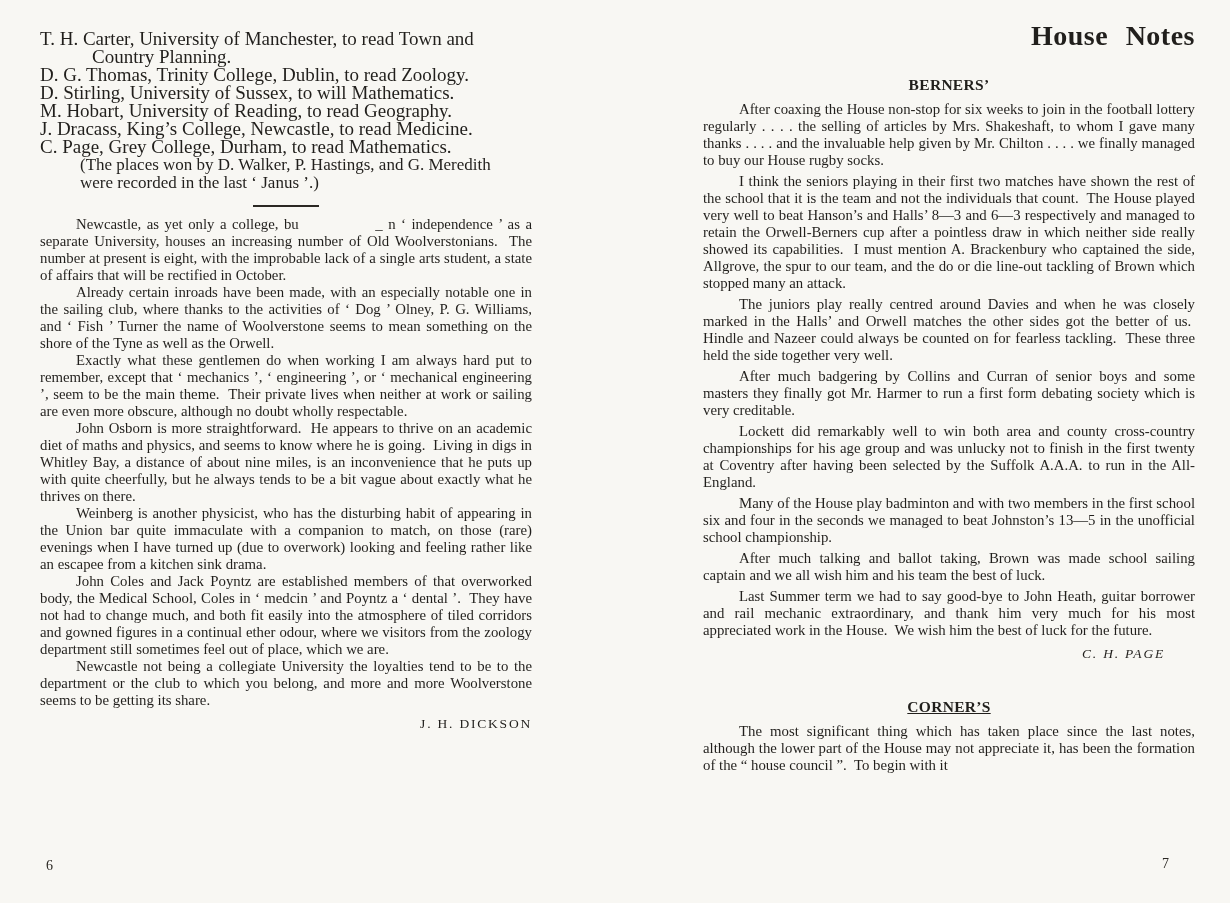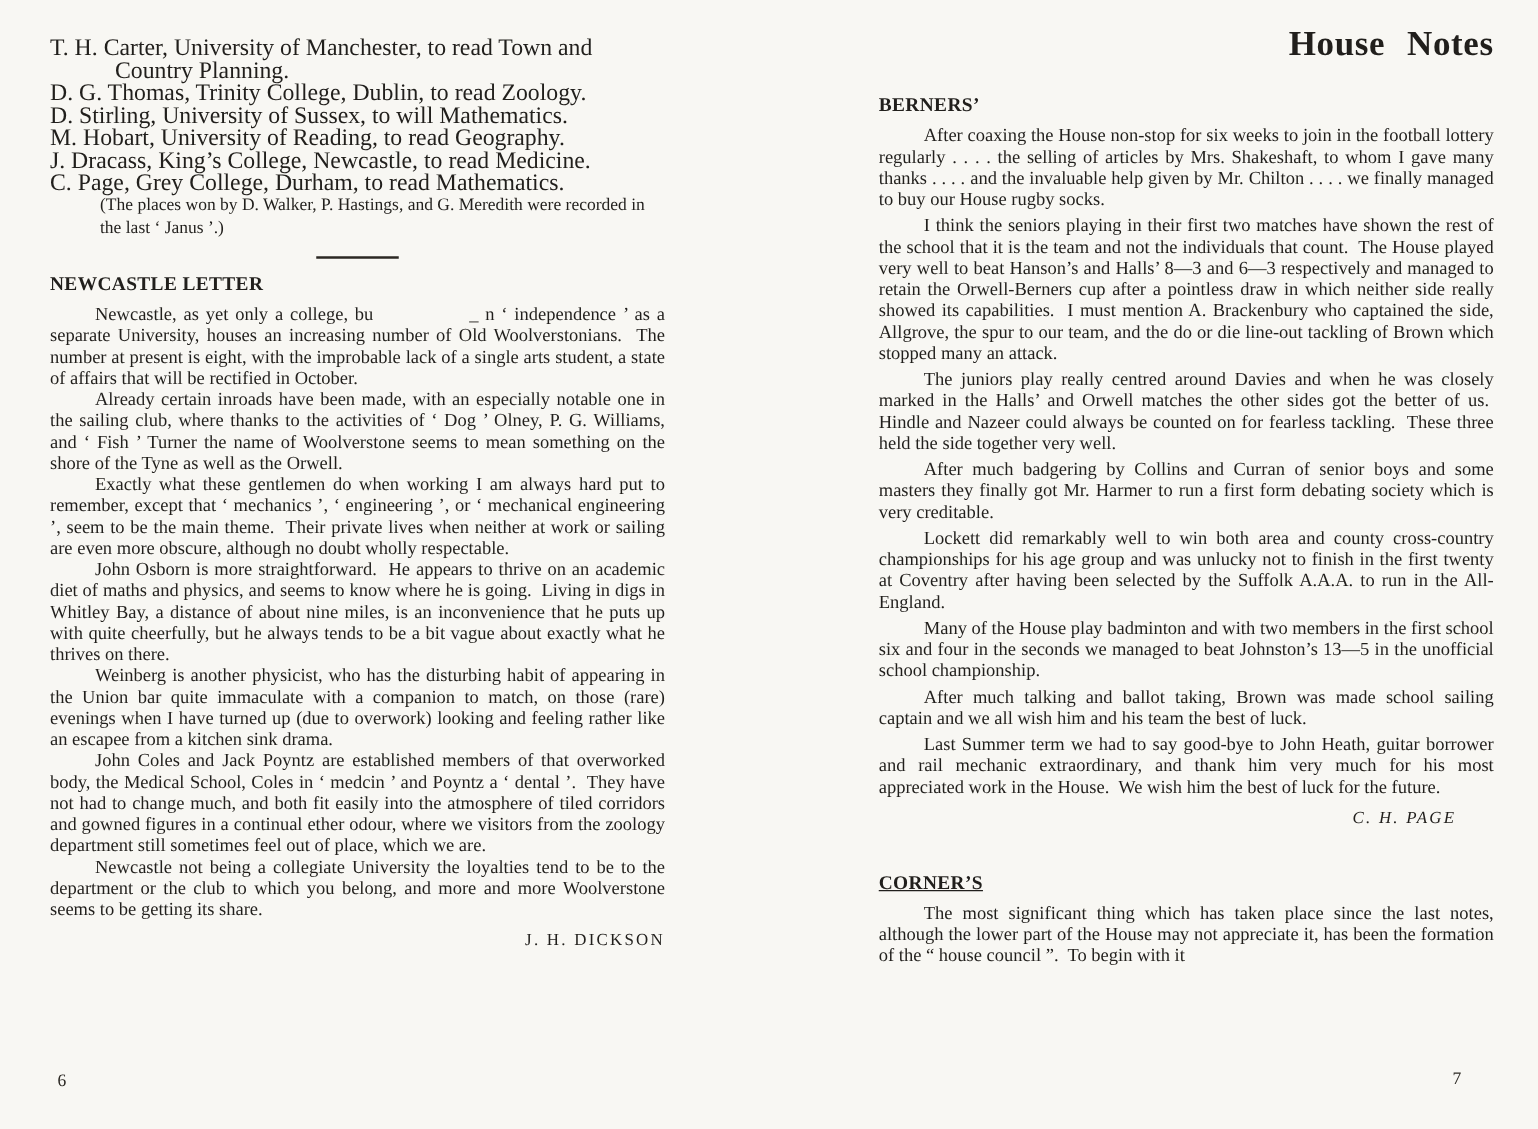--- a/index.html
+++ b/index.html
@@ -14,27 +14,28 @@
   .col {
     position: absolute;
     width: 492px;
   }
   .col-left  { left: 40px;  top: 30px; }
   .col-right { left: 703px; top: 20px; }
 
   
   .placements { list-style: none; margin: 0; padding: 0; font-size: 19px; line-height: 18px; }
   .placements li { padding-left: 52px; text-indent: -52px; }
-  .placements-note { font-size: 14px; line-height: 18px; margin: 0 0 0 40px; width: 448px; }
+  .placements-note { font-size: 17px; line-height: 18px; margin: 0 0 0 40px; width: 448px; }
 
   .divider { width: 66px; height: 2px; background: #2b2823; margin: 13px auto 9px auto; }
 
   .section-heading {
     font-size: 15.5px; font-weight: bold; letter-spacing: 0.3px;
     margin: 12px 0 7px 0;
+    text-align: center;
   }
   .page-title {
     font-size: 28px; font-weight: bold; text-align: right;
     margin: 0 0 24px 0; word-spacing: 10px; letter-spacing: 0.5px;
   }
   .body-text p {
     margin: 0; font-size: 14.8px; line-height: 17px;
     text-align: justify; text-indent: 36px;
   }
   .col-right .body-text p { margin-bottom: 4px; }
@@ -62,21 +63,20 @@
     <li>D. G. Thomas, Trinity College, Dublin, to read Zoology.</li>
     <li>D. Stirling, University of Sussex, to will Mathematics.</li>
     <li>M. Hobart, University of Reading, to read Geography.</li>
     <li>J. Dracass, King’s College, Newcastle, to read Medicine.</li>
     <li>C. Page, Grey College, Durham, to read Mathematics.</li>
   </ul>
   <div class="placements-note">(The places won by D. Walker, P. Hastings, and G. Meredith were recorded in the last ‘ Janus ’.)</div>
 
   <div class="divider"></div>
 
-  <h2 class="section-heading">NEWCASTLE LETTER</h2>
   <div class="body-text">
     <p>Newcastle, as yet only a college, bu&nbsp;&nbsp;&nbsp;&nbsp;&nbsp;&nbsp;&nbsp;&nbsp;&nbsp;&nbsp;&nbsp;&nbsp;&nbsp;&nbsp;_ n ‘ independence ’ as a separate University, houses an increasing number of Old Woolverstonians.&nbsp; The number at present is eight, with the improbable lack of a single arts student, a state of affairs that will be rectified in October.</p>
     <p>Already certain inroads have been made, with an especially notable one in the sailing club, where thanks to the activities of ‘ Dog ’ Olney, P. G. Williams, and ‘ Fish ’ Turner the name of Woolverstone seems to mean something on the shore of the Tyne as well as the Orwell.</p>
     <p>Exactly what these gentlemen do when working I am always hard put to remember, except that ‘ mechanics ’, ‘ engineering ’, or ‘ mechanical engineering ’, seem to be the main theme.&nbsp; Their private lives when neither at work or sailing are even more obscure, although no doubt wholly respectable.</p>
     <p>John Osborn is more straightforward.&nbsp; He appears to thrive on an academic diet of maths and physics, and seems to know where he is going.&nbsp; Living in digs in Whitley Bay, a distance of about nine miles, is an inconvenience that he puts up with quite cheerfully, but he always tends to be a bit vague about exactly what he thrives on there.</p>
     <p>Weinberg is another physicist, who has the disturbing habit of appearing in the Union bar quite immaculate with a companion to match, on those (rare) evenings when I have turned up (due to overwork) looking and feeling rather like an escapee from a kitchen sink drama.</p>
     <p>John Coles and Jack Poyntz are established members of that overworked body, the Medical School, Coles in ‘ medcin ’ and Poyntz a ‘ dental ’.&nbsp; They have not had to change much, and both fit easily into the atmosphere of tiled corridors and gowned figures in a continual ether odour, where we visitors from the zoology department still sometimes feel out of place, which we are.</p>
     <p>Newcastle not being a collegiate University the loyalties tend to be to the department or the club to which you belong, and more and more Woolverstone seems to be getting its share.</p>
   </div>
   <div class="signature">J. H. DICKSON</div>

